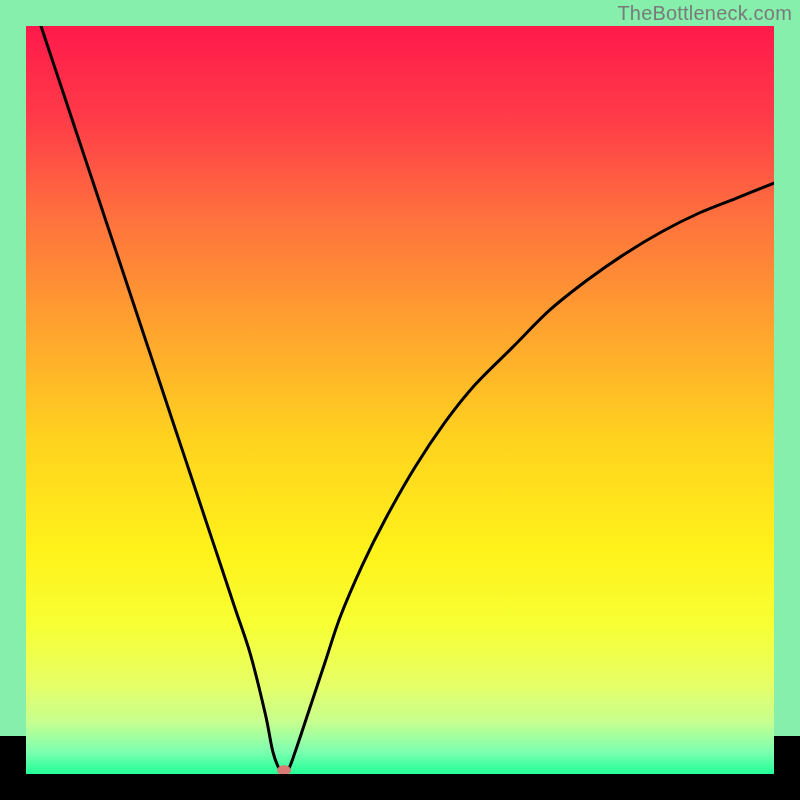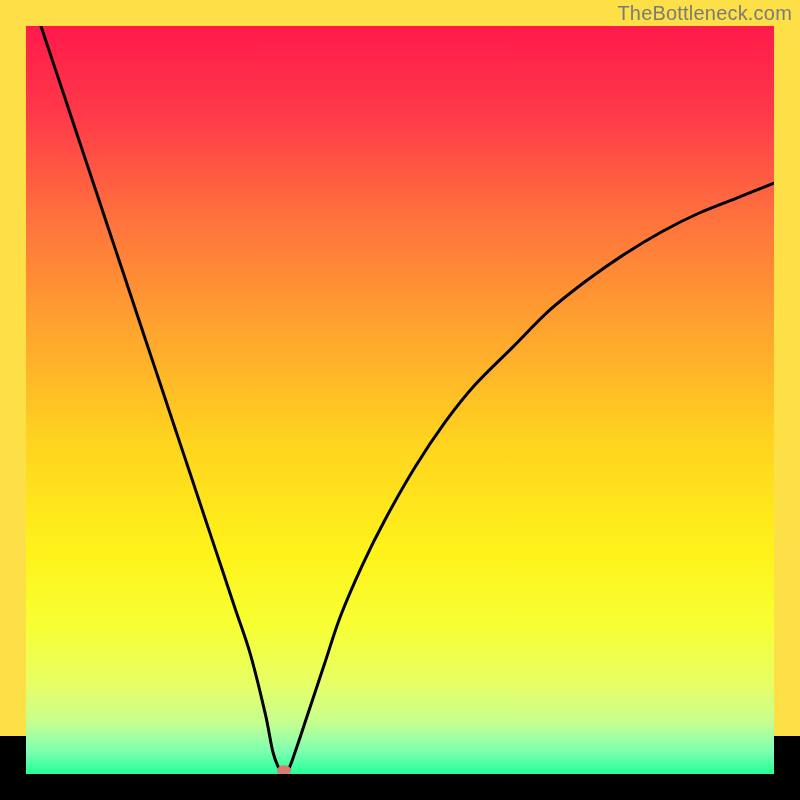--- a/index.html
+++ b/index.html
@@ -7,21 +7,21 @@
     padding: 0;
     width: 800px;
     height: 800px;
     background: #000;
     font-family: Arial, Helvetica, sans-serif;
   }
   .frame {
     position: relative;
     width: 800px;
     height: 736px;
-    background: #fde047;
+    background: #86efac;
   }
   .watermark {
     position: absolute;
     top: 2px;
     right: 8px;
     color: #7a7a7a;
     font-size: 20px;
     font-weight: 500;
     letter-spacing: 0.2px;
     z-index: 10;

